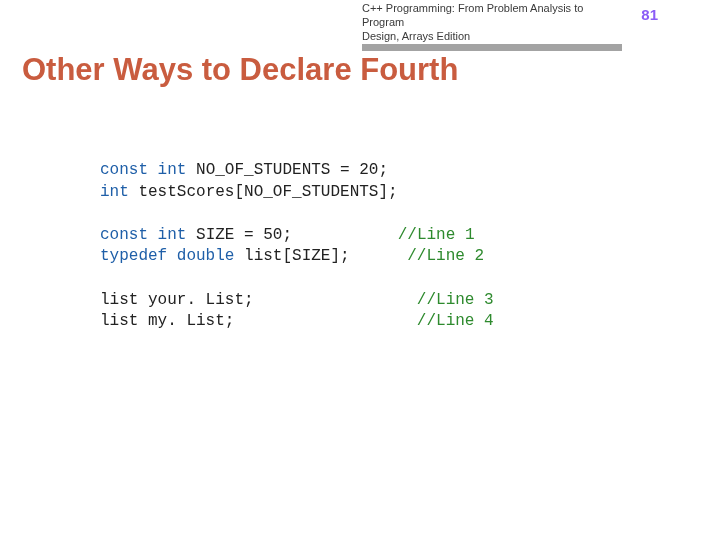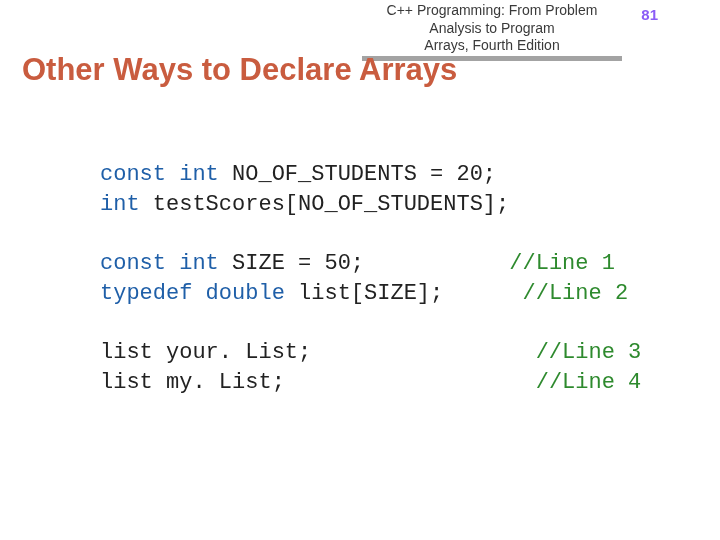--- a/index.html
+++ b/index.html
@@ -15,25 +15,25 @@
     position: absolute;
     top: 2px;
     left: 0;
     right: 0;
     display: flex;
     align-items: flex-start;
     justify-content: flex-end;
     padding-right: 70px;
   }
   .book-title {
-    font-size: 14px;
+    font-size: 11px;
     color: #3a3a3a;
-    text-align: center;
+    text-align: left;
     line-height: 1.25;
-    border-bottom: 5px solid #a3a3a3;
+    border-bottom: 7px solid #a3a3a3;
     padding-bottom: 1px;
     margin-right: 28px;
     width: 260px;
   }
   .page-number {
     font-size: 15px;
     font-weight: bold;
     color: #8b5cf6;
     position: absolute;
     top: 6px;
@@ -45,40 +45,40 @@
     left: 22px;
     font-size: 31px;
     font-weight: bold;
     color: #c95c3f;
   }
   .code-block {
     position: absolute;
     top: 160px;
     left: 100px;
     font-family: "Courier New", Courier, monospace;
-    font-size: 22px;
+    font-size: 16px;
     line-height: 1.35;
     color: #222;
     white-space: pre;
   }
   .kw   { color: #1f5fa8; } 
   .cmt  { color: #2e8a2e; } 
 </style>
 </head>
 <body>
 
 <div class="header">
   <div class="book-title">
     <span>C++ Programming: From Problem Analysis to Program</span><br>
-    <span>Arrays, Fourth Edition</span>
+    <span>Design, Arrays Edition</span>
   </div>
 </div>
 <div class="page-number">81</div>
 
-<div class="slide-title">Other Ways to Declare Arrays</div>
+<div class="slide-title">Other Ways to Declare Fourth</div>
 
 <div class="code-block"><span class="kw">const int</span><span> NO_OF_STUDENTS = 20;</span>
 <span class="kw">int</span><span> testScores[NO_OF_STUDENTS];</span>
 
 <span class="kw">const int</span><span> SIZE = 50;</span>           <span class="cmt">//Line 1</span>
 <span class="kw">typedef double</span><span> list[SIZE];</span>      <span class="cmt">//Line 2</span>
 
 <span>list your. List;</span>                 <span class="cmt">//Line 3</span>
 <span>list my. List;</span>                   <span class="cmt">//Line 4</span></div>
 

